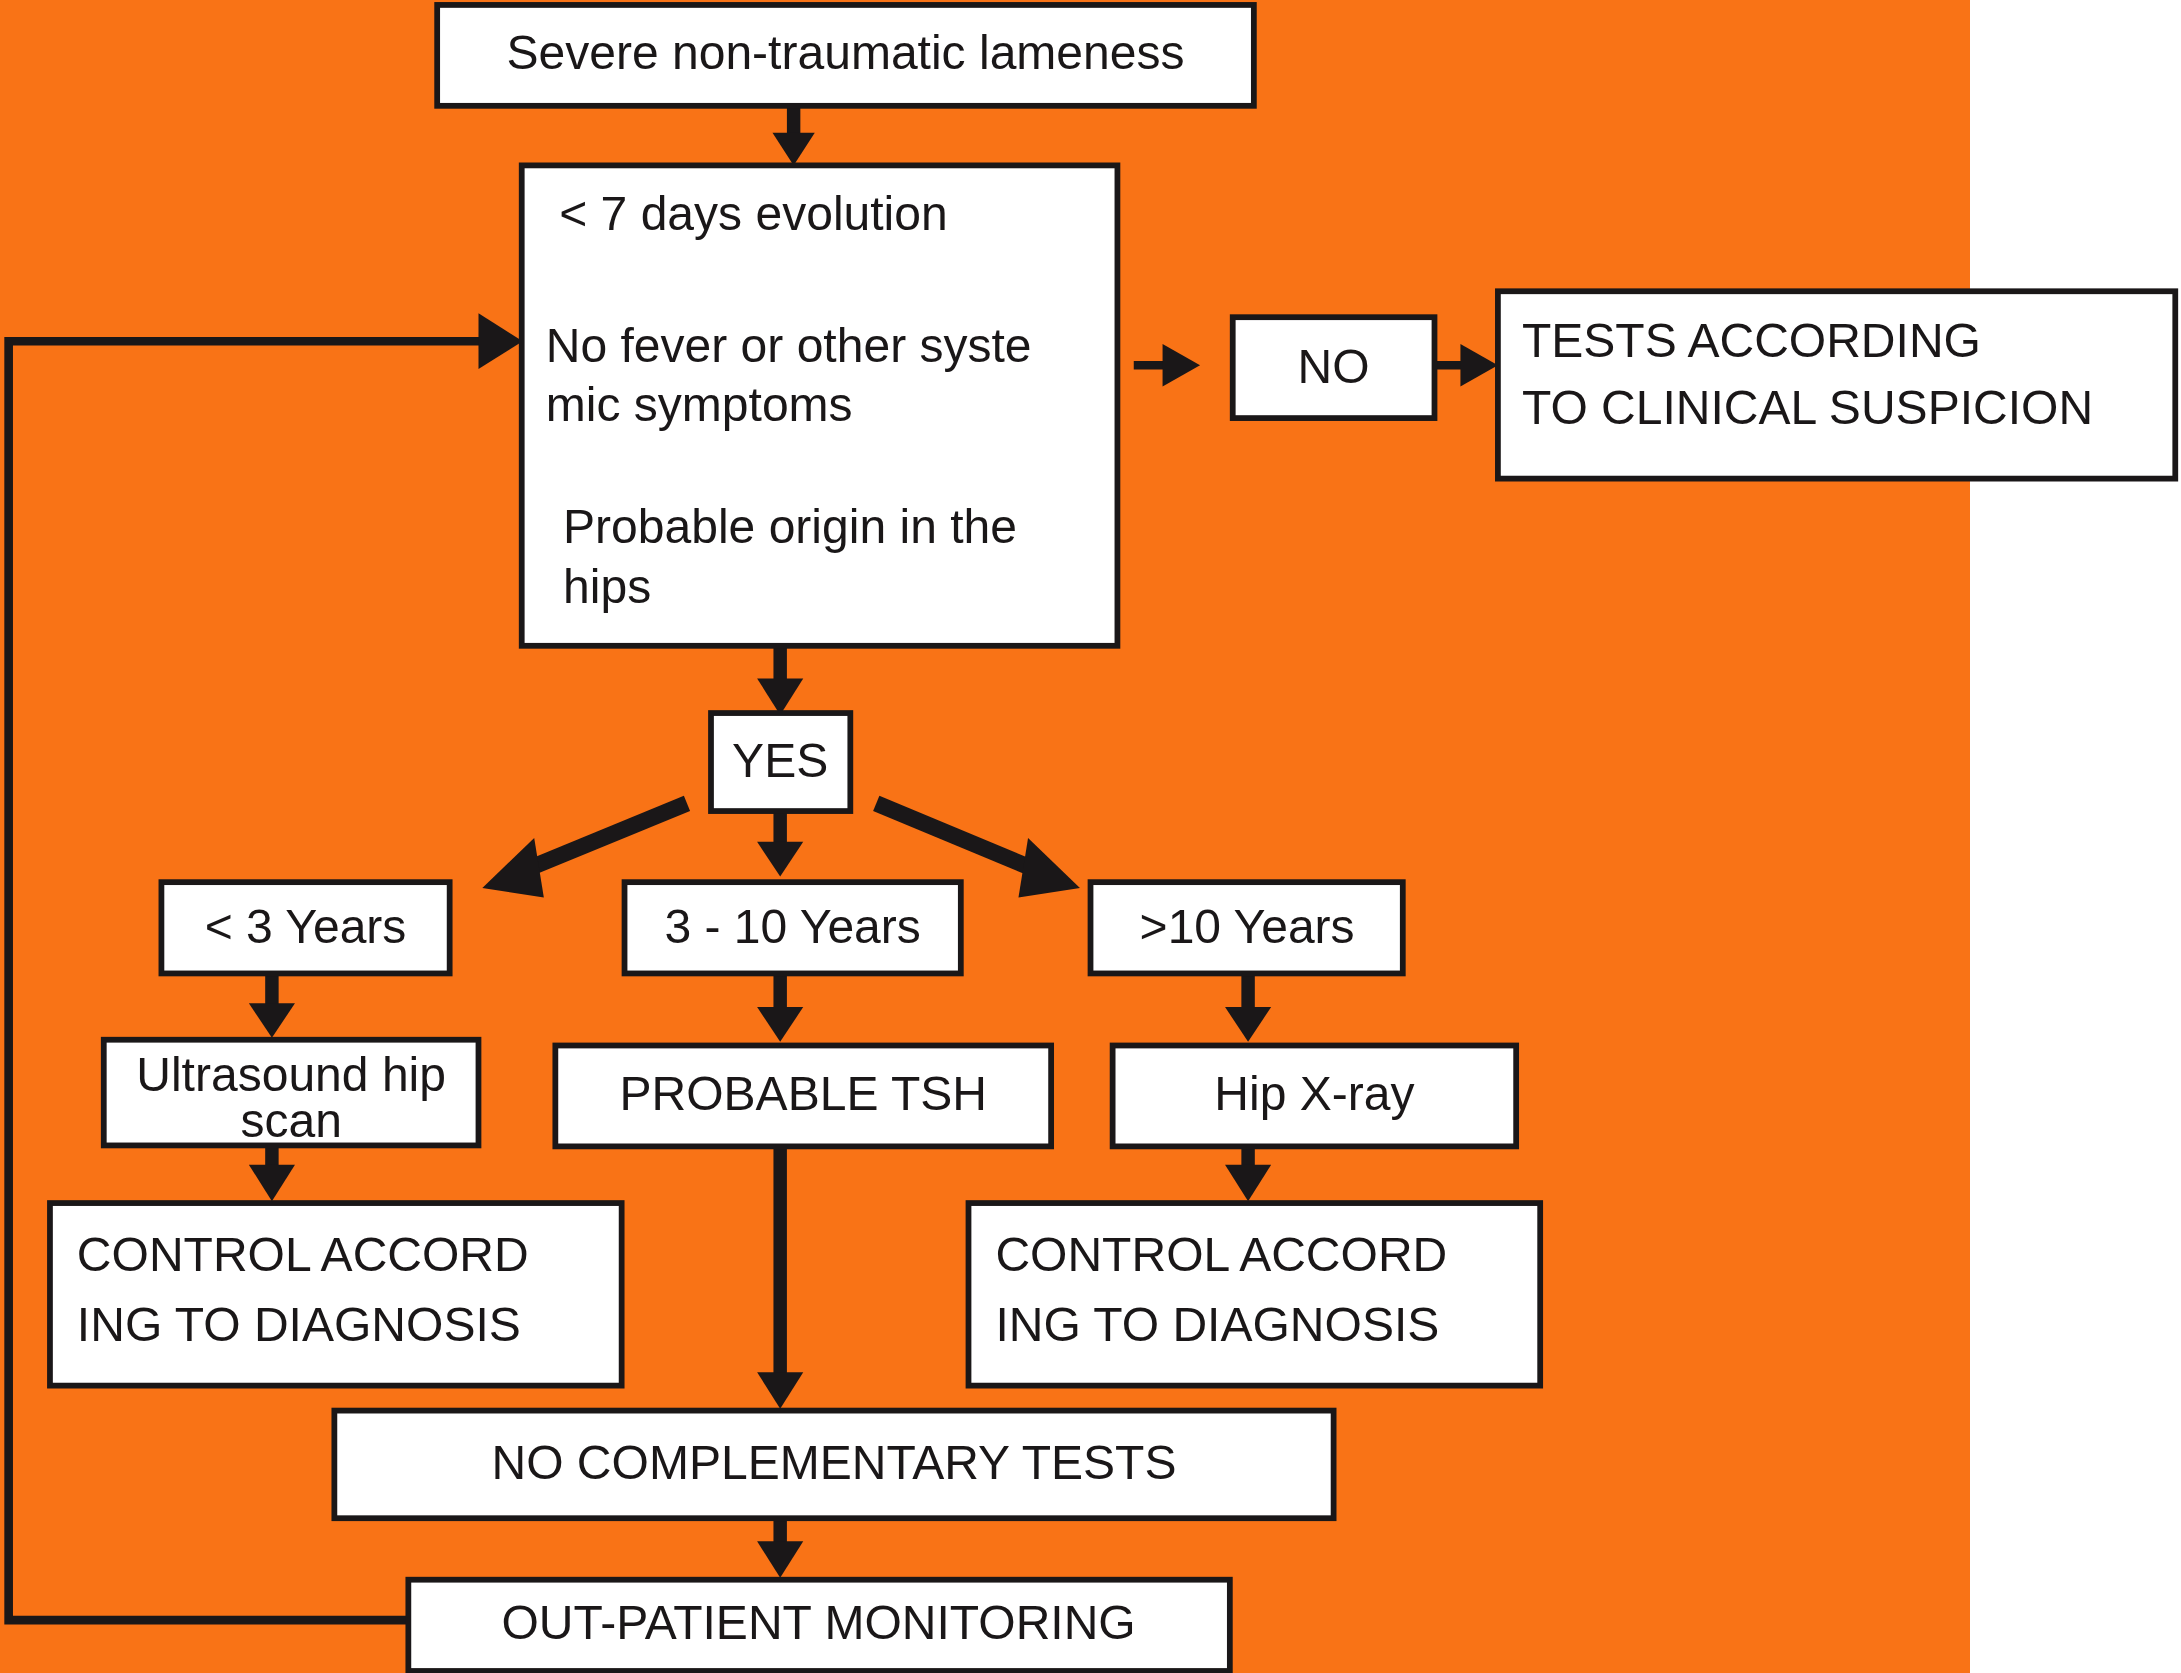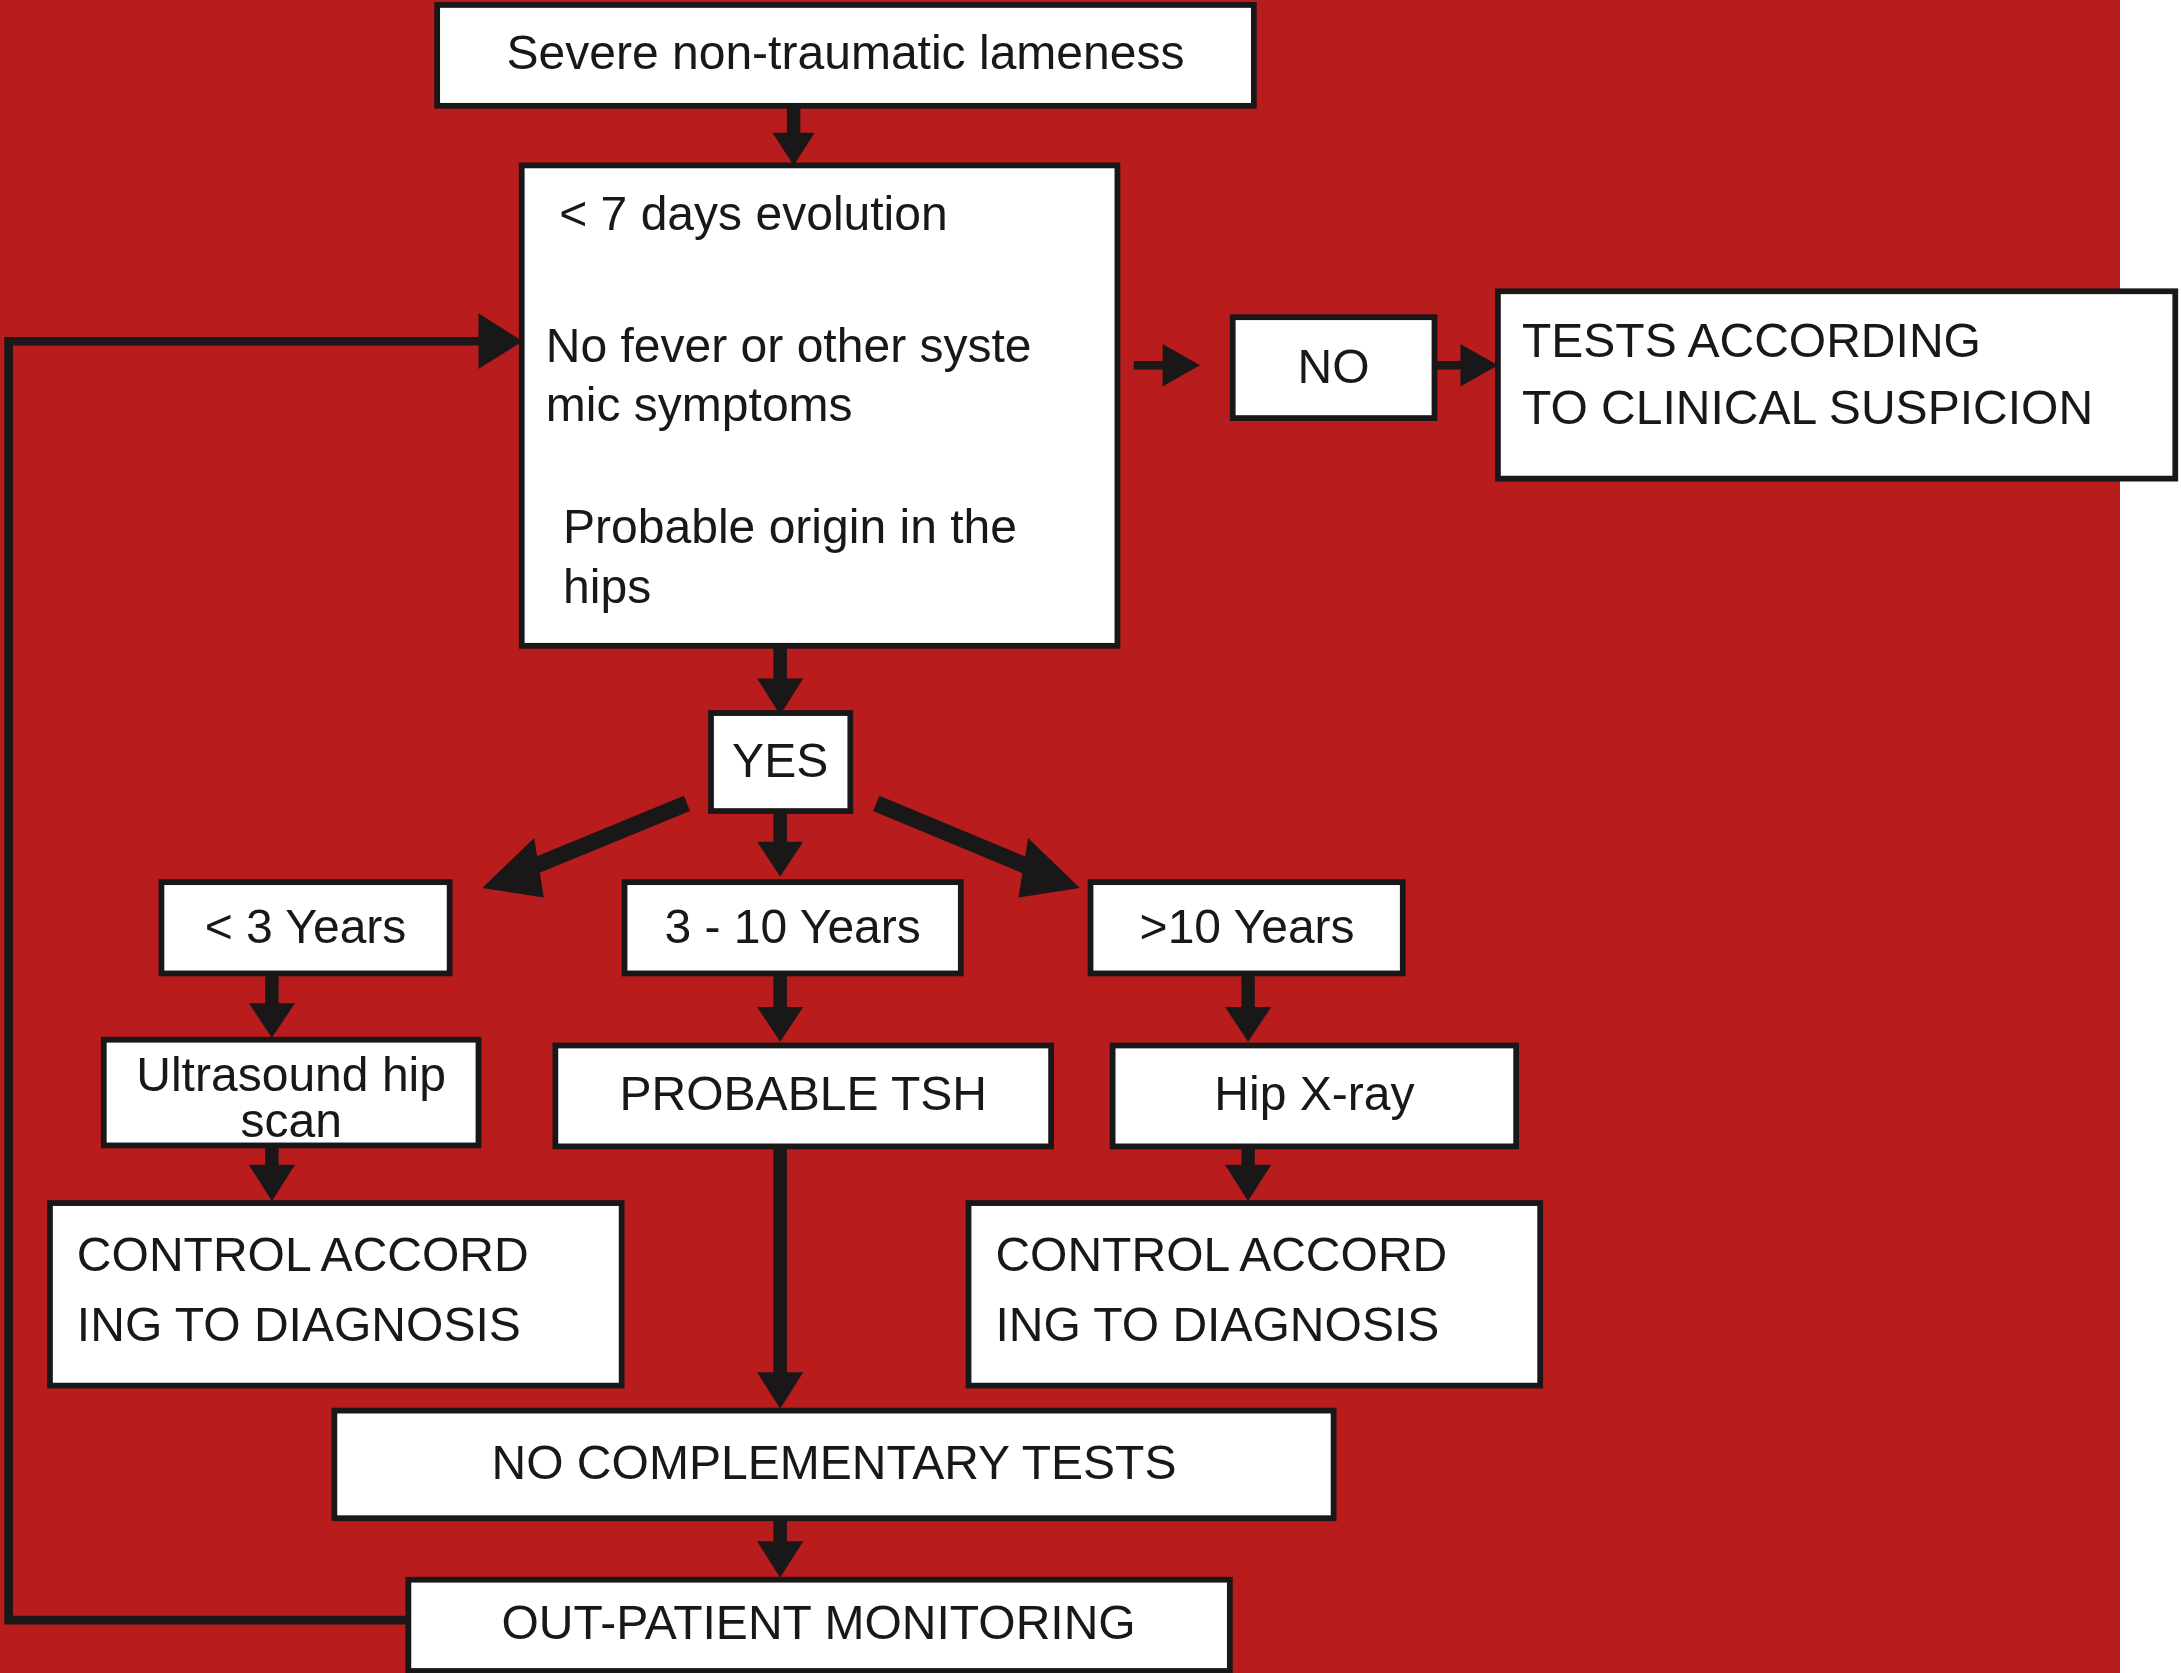--- a/index.html
+++ b/index.html
@@ -2,23 +2,23 @@
 <html><head>
 <meta charset="utf-8">
 <style>
   html, body {
     margin: 0;
     padding: 0;
     background: #ffffff;
   }
   #canvas {
     position: relative;
-    width: 2120px;
+    width: 1970px;
     height: 1674px;
-    background: #b91c1c;
+    background: #f97316;
     font-family: "Liberation Sans", sans-serif;
   }
   svg.flow {
     position: absolute;
     left: 0;
     top: 0;
     width: 2182px;
     height: 1674px;
     display: block;
   }

